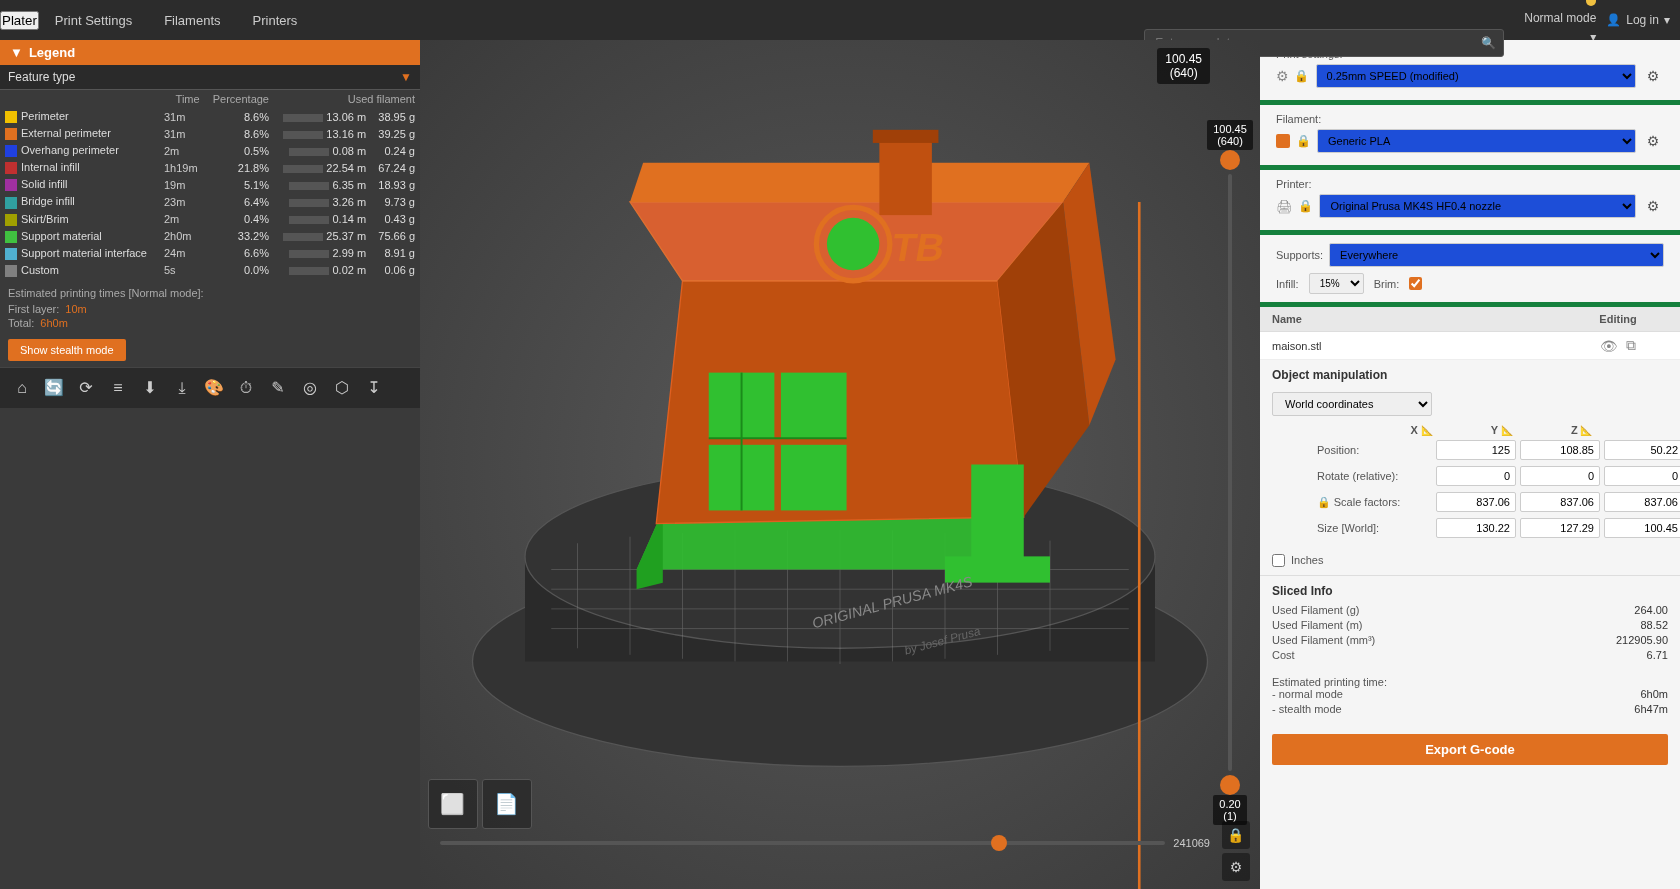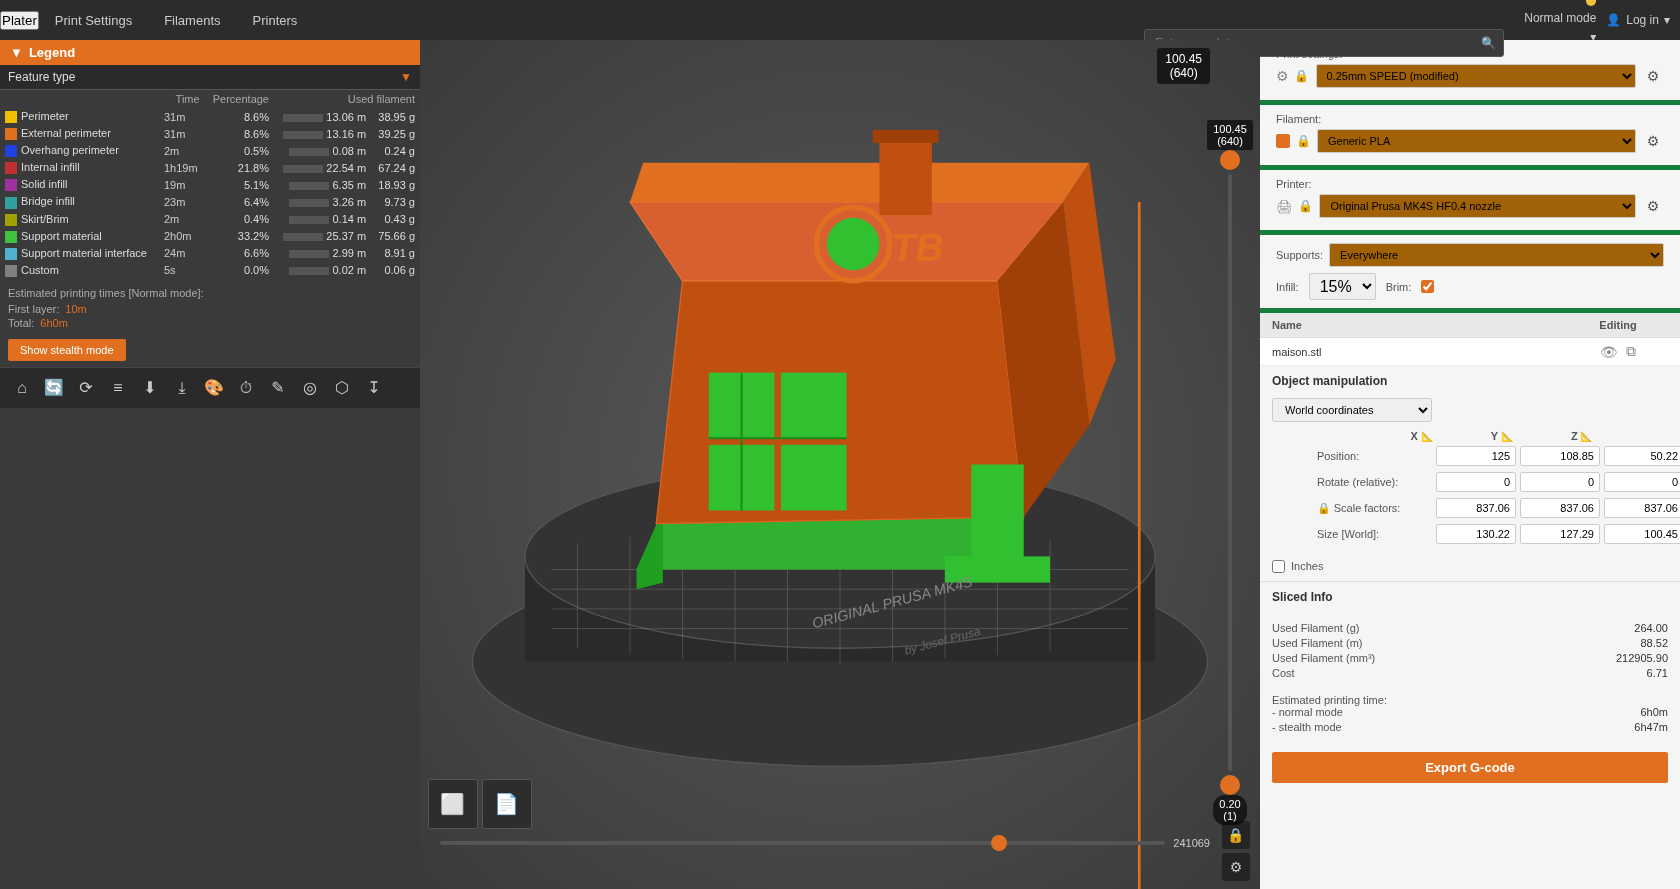--- a/index.html
+++ b/index.html
@@ -43,42 +43,42 @@
     .tool-btn { background: transparent; border: none; width: 28px; height: 28px; display: flex; align-items: center; justify-content: center; cursor: pointer; border-radius: 2px; color: #ccc; font-size: 16px; }
 
     
     #canvas-area { flex: 1; position: relative; background: radial-gradient(ellipse at center, #5a5a5a 0%, #3a3a3a 100%); overflow: hidden; }
     .canvas-overlay-top { position: absolute; top: 8px; right: 50px; background: rgba(0,0,0,0.6); color: white; padding: 4px 8px; border-radius: 3px; font-size: 12px; text-align: center; }
     .vertical-slider { position: absolute; right: 20px; top: 80px; bottom: 60px; width: 20px; display: flex; flex-direction: column; align-items: center; }
     .v-slider-track { flex: 1; width: 4px; background: #555; border-radius: 2px; position: relative; }
     .v-slider-thumb-top { width: 20px; height: 20px; background: #e07020; border-radius: 50%; cursor: pointer; margin-bottom: 4px; }
     .v-slider-thumb-bot { width: 20px; height: 20px; background: #e07020; border-radius: 50%; cursor: pointer; margin-top: 4px; }
     .slider-value { background: rgba(0,0,0,0.6); color: white; padding: 3px 6px; border-radius: 2px; font-size: 11px; text-align: center; }
-    .slider-value-bot { background: rgba(0,0,0,0.6); color: white; padding: 3px 6px; border-radius: 12px; font-size: 11px; text-align: center; margin-bottom: 4px; }
+    .slider-value-bot { background: rgba(0,0,0,0.6); color: white; padding: 3px 6px; border-radius: 2px; font-size: 11px; text-align: center; margin-bottom: 4px; }
     .bottom-slider-container { position: absolute; bottom: 40px; left: 20px; right: 50px; display: flex; align-items: center; gap: 8px; }
     .h-slider-track { flex: 1; height: 4px; background: #555; border-radius: 2px; position: relative; }
     .h-slider-thumb { position: absolute; width: 16px; height: 16px; background: #e07020; border-radius: 50%; top: -6px; left: 76%; cursor: pointer; }
     .h-slider-value { color: #ccc; font-size: 11px; }
     .bottom-icons { position: absolute; bottom: 8px; right: 10px; display: flex; flex-direction: column; gap: 4px; }
     .bottom-icon-btn { width: 28px; height: 28px; background: rgba(0,0,0,0.4); border: none; color: #ccc; cursor: pointer; border-radius: 3px; display: flex; align-items: center; justify-content: center; font-size: 14px; }
     .view-btns { position: absolute; bottom: 60px; left: 8px; display: flex; gap: 4px; }
     .view-btn { width: 50px; height: 50px; background: rgba(40,40,40,0.8); border: 1px solid #555; color: #ccc; cursor: pointer; border-radius: 3px; font-size: 20px; display: flex; align-items: center; justify-content: center; }
 
     
     #right-panel { width: 420px; flex-shrink: 0; background: #f5f5f5; color: #333; display: flex; flex-direction: column; overflow-y: auto; }
     .rp-section { padding: 8px 16px; border-bottom: 5px solid #15803d; }
     .rp-label { font-size: 11px; color: #555; margin-bottom: 4px; }
     .rp-row { display: flex; align-items: center; gap: 6px; margin-bottom: 4px; }
-    .rp-select { flex: 1; padding: 4px 6px; border: 1px solid #ccc; border-radius: 2px; font-size: 11px; background: #a16207; }
+    .rp-select { flex: 1; padding: 4px 6px; border: 1px solid #ccc; border-radius: 2px; font-size: 11px; background: #1d4ed8; }
     .rp-icon-btn { width: 22px; height: 22px; background: transparent; border: none; cursor: pointer; color: #555; font-size: 14px; flex-shrink: 0; }
     .supports-row { display: flex; align-items: center; gap: 6px; }
     .supports-label { font-size: 11px; color: #555; }
     .infill-brim-row { display: flex; align-items: center; gap: 10px; }
     .infill-label { font-size: 11px; color: #555; }
-    .infill-select { padding: 3px 6px; border: 1px solid #ccc; border-radius: 2px; font-size: 16px; }
+    .infill-select { padding: 3px 6px; border: 1px solid #ccc; border-radius: 2px; font-size: 10px; }
     .brim-label { font-size: 11px; color: #555; }
     .brim-check { accent-color: #e07020; }
 
     
     .objects-header { display: flex; padding: 6px 12px; background: #e8e8e8; font-size: 11px; color: #555; font-weight: bold; border-bottom: 1px solid #ddd; }
     .obj-col-name { flex: 1; }
     .obj-col-editing { width: 100px; text-align: center; }
     .object-row { display: flex; align-items: center; padding: 5px 12px; border-bottom: 1px solid #eee; background: white; }
     .obj-name { flex: 1; font-size: 11px; color: #333; }
     .obj-actions { width: 100px; display: flex; justify-content: center; gap: 8px; }
@@ -94,21 +94,21 @@
     .manip-input { width: 80px; padding: 3px 5px; border: 1px solid #ccc; border-radius: 2px; font-size: 11px; text-align: right; }
     .manip-unit { font-size: 11px; color: #555; width: 20px; text-decoration: underline; }
     .manip-unit-deg { font-size: 11px; color: #555; }
     .reset-btn { background: transparent; border: none; cursor: pointer; color: #e07020; font-size: 16px; }
     .inches-row { display: flex; align-items: flex-start; gap: 6px; padding: 4px 12px 8px; }
     .inches-check { accent-color: #e07020; }
     .inches-label { font-size: 11px; color: #555; }
 
     
     .sliced-section { padding: 8px 12px; background: #f5f5f5; border-top: 1px solid #ddd; }
-    .sliced-title { font-size: 12px; font-weight: bold; color: #333; margin-bottom: 18px; }
+    .sliced-title { font-size: 12px; font-weight: bold; color: #333; margin-bottom: 6px; }
     .sliced-row { display: flex; justify-content: space-between; font-size: 11px; color: #555; margin-bottom: 3px; }
     .sliced-value { color: #333; }
     .est-time-section { padding: 4px 12px 8px; }
     .est-time-row { font-size: 11px; color: #555; }
     .export-btn { margin: 8px 12px; background: #e07020; color: white; border: none; padding: 8px; width: calc(100% - 24px); font-size: 13px; font-weight: bold; cursor: pointer; border-radius: 2px; }
 
     
     .model-3d { width: 100%; height: 100%; }
 
     .filament-color { width: 14px; height: 14px; border-radius: 2px; background: #e07020; flex-shrink: 0; }

